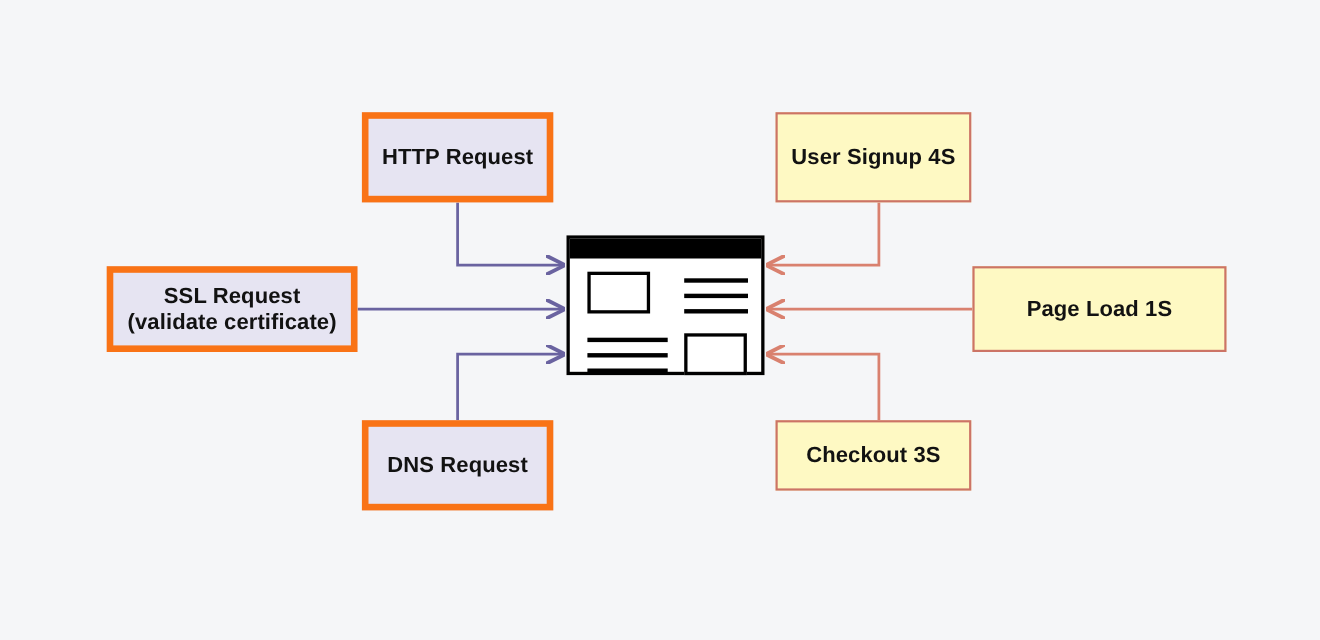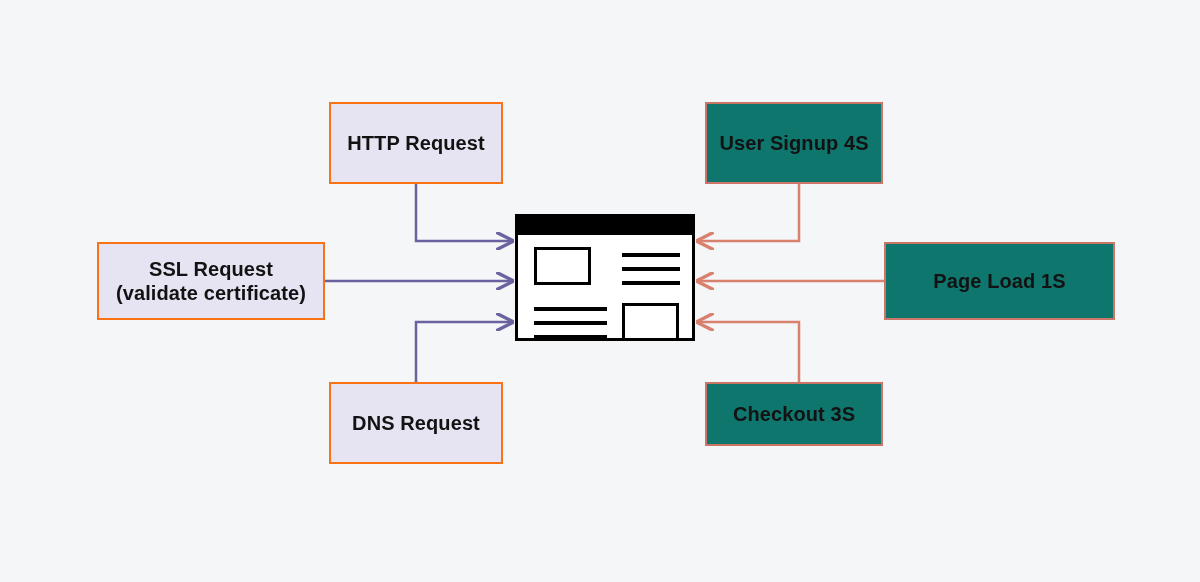--- a/index.html
+++ b/index.html
@@ -35,24 +35,24 @@
     justify-content: center;
     text-align: center;
     line-height: 1.22;
     color: #121212;
     font-weight: bold;
     font-size: 20px;
     letter-spacing: 0.1px;
   }
   .node.client {
     background: #e6e4f2;
-    border: 2px solid #f97316;
+    border: 6px solid #f97316;
   }
   .node.server {
-    background: #0f766e;
+    background: #fef9c3;
     border: 2px solid #cc7466;
   }
   .node-label {
     display: block;
     white-space: pre-line;
     padding: 0 8px;
   }
 
   
   #node-http       { left: 329px; top: 102px; width: 174px; height: 82px; }

